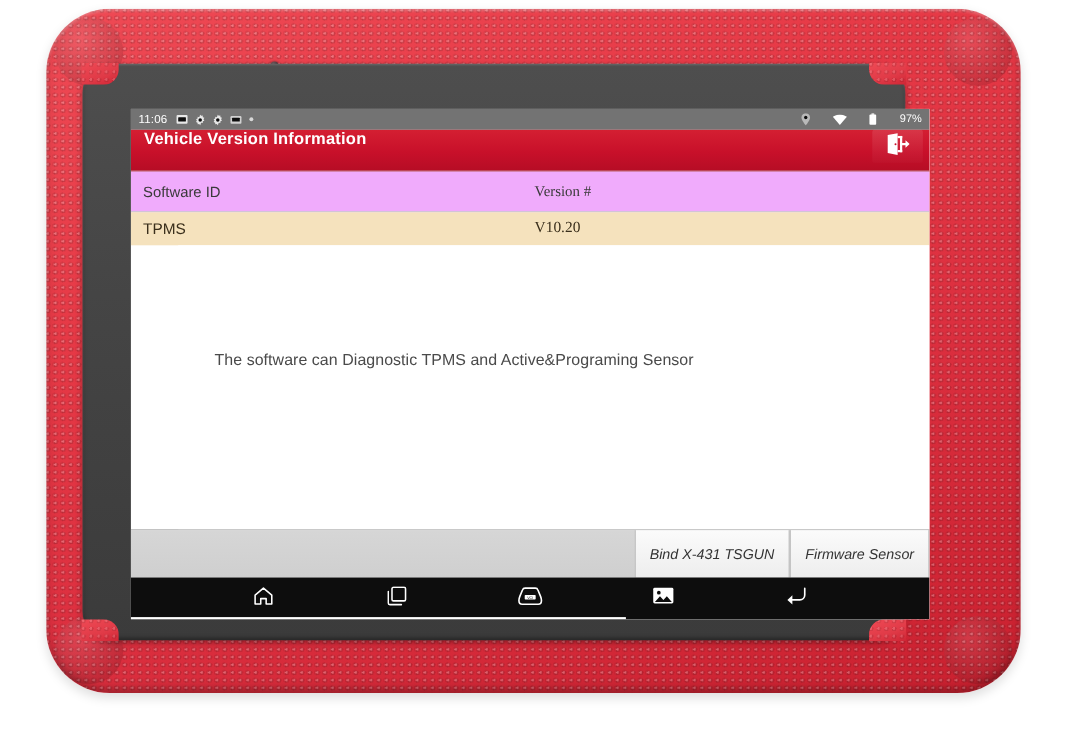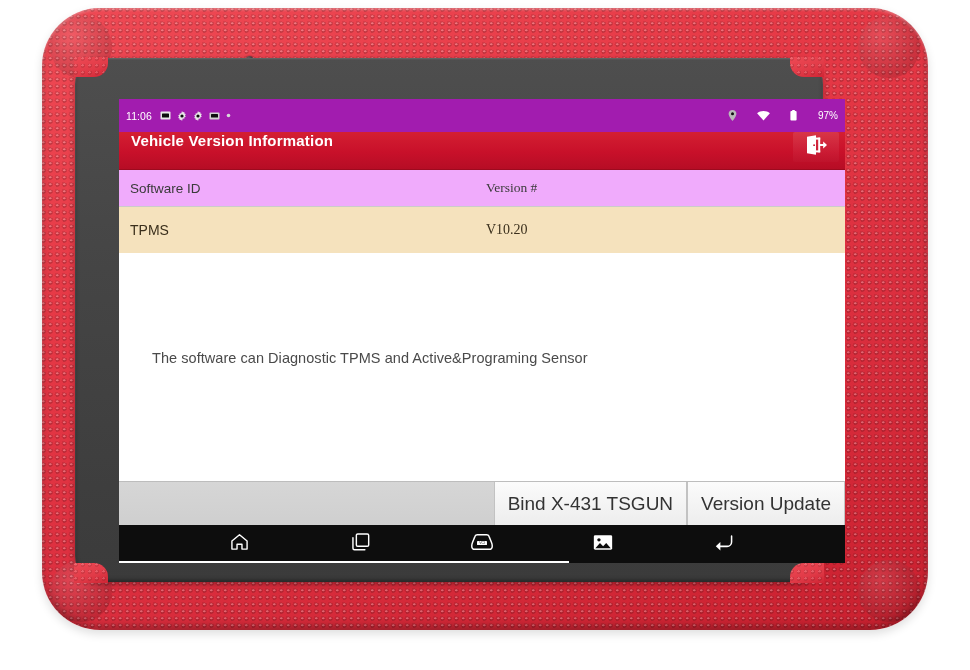--- a/index.html
+++ b/index.html
@@ -98,22 +98,22 @@
     width: 726px;
     height: 464px;
     background: #ffffff;
     overflow: hidden;
     display: flex;
     flex-direction: column;
   }
 
   
   .status-bar {
-    height: 33px;
-    background: #a21caf;
+    height: 19px;
+    background: #737373;
     display: flex;
     align-items: center;
     padding: 0 7px;
     flex: 0 0 auto;
   }
   .status-time {
     color: #ffffff;
     font-size: 10.5px;
     letter-spacing: 0.1px;
     font-family: "Liberation Sans", sans-serif;
@@ -168,21 +168,21 @@
   
   .table-head {
     height: 37px;
     background: #f0abfc;
     display: flex;
     align-items: center;
     flex: 0 0 auto;
     border-bottom: 1px solid #cbcbcb;
   }
   .table-row {
-    height: 46px;
+    height: 30px;
     background: #f5e2bd;
     display: flex;
     align-items: center;
     flex: 0 0 auto;
   }
   .cell-id   { width: 362px; padding-left: 11px; }
   .cell-ver  { flex: 1 1 auto; padding-left: 5px; font-family: Liberation Serif, serif; }
 
   .table-head .cell-id,
   .table-head .cell-ver {
@@ -193,20 +193,21 @@
   .table-row .cell-ver {
     font-size: 14px;
     color: #3a2f1c;
   }
 
   
   .body-area {
     flex: 1 1 auto;
     background: #ffffff;
     position: relative;
+    margin-left: 43px;
   }
   .description {
     position: absolute;
     left: 33px;
     top: 97px;
     font-size: 14.5px;
     color: #4a4a4a;
     letter-spacing: 0.05px;
   }
 
@@ -220,24 +221,25 @@
     justify-content: flex-end;
     flex: 0 0 auto;
   }
   .btn {
     background: linear-gradient(180deg, #fbfbfb 0%, #ededed 100%);
     border-left: 1px solid #c2c2c2;
     border-right: 1px solid #c2c2c2;
     display: flex;
     align-items: center;
     justify-content: center;
-    font-size: 19px;
+    font-size: 13px;
     color: #333333;
     padding: 0 13px;
     min-width: 0;
+    font-style: italic;
   }
   .btn-ok { min-width: 92px; border-right: none; }
 
   
   .nav-bar {
     height: 38px;
     background: #0d0d0d;
     display: flex;
     align-items: center;
     justify-content: space-around;
@@ -366,21 +368,21 @@
       <span class="cell-id">TPMS</span>
       <span class="cell-ver">V10.20</span>
     </div>
 
     <div class="body-area">
       <div class="description">The software can Diagnostic TPMS and Active&amp;Programing Sensor</div>
     </div>
 
     <div class="button-bar">
       <div class="btn">Bind X-431 TSGUN</div>
-      <div class="btn">Version Update</div>
+      <div class="btn">Firmware Sensor</div>
     </div>
 
     <div class="nav-bar">
       <div class="nav-btn">
         <span>
           <svg width="19" height="18" viewBox="0 0 20 19">
               <path fill="none" stroke="#ffffff" stroke-width="1.5" stroke-linejoin="round" d="M2 8.5L10 1.8l8 6.7V17H12.6v-5.2H7.4V17H2z"></path>
             </svg>
         </span>
       </div>

